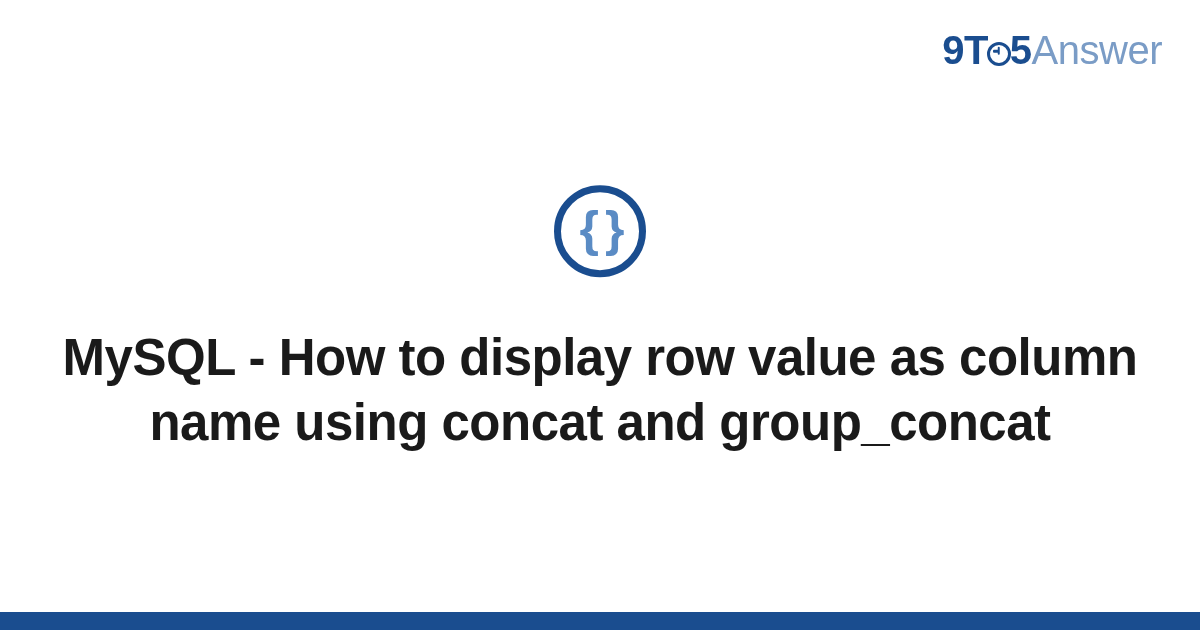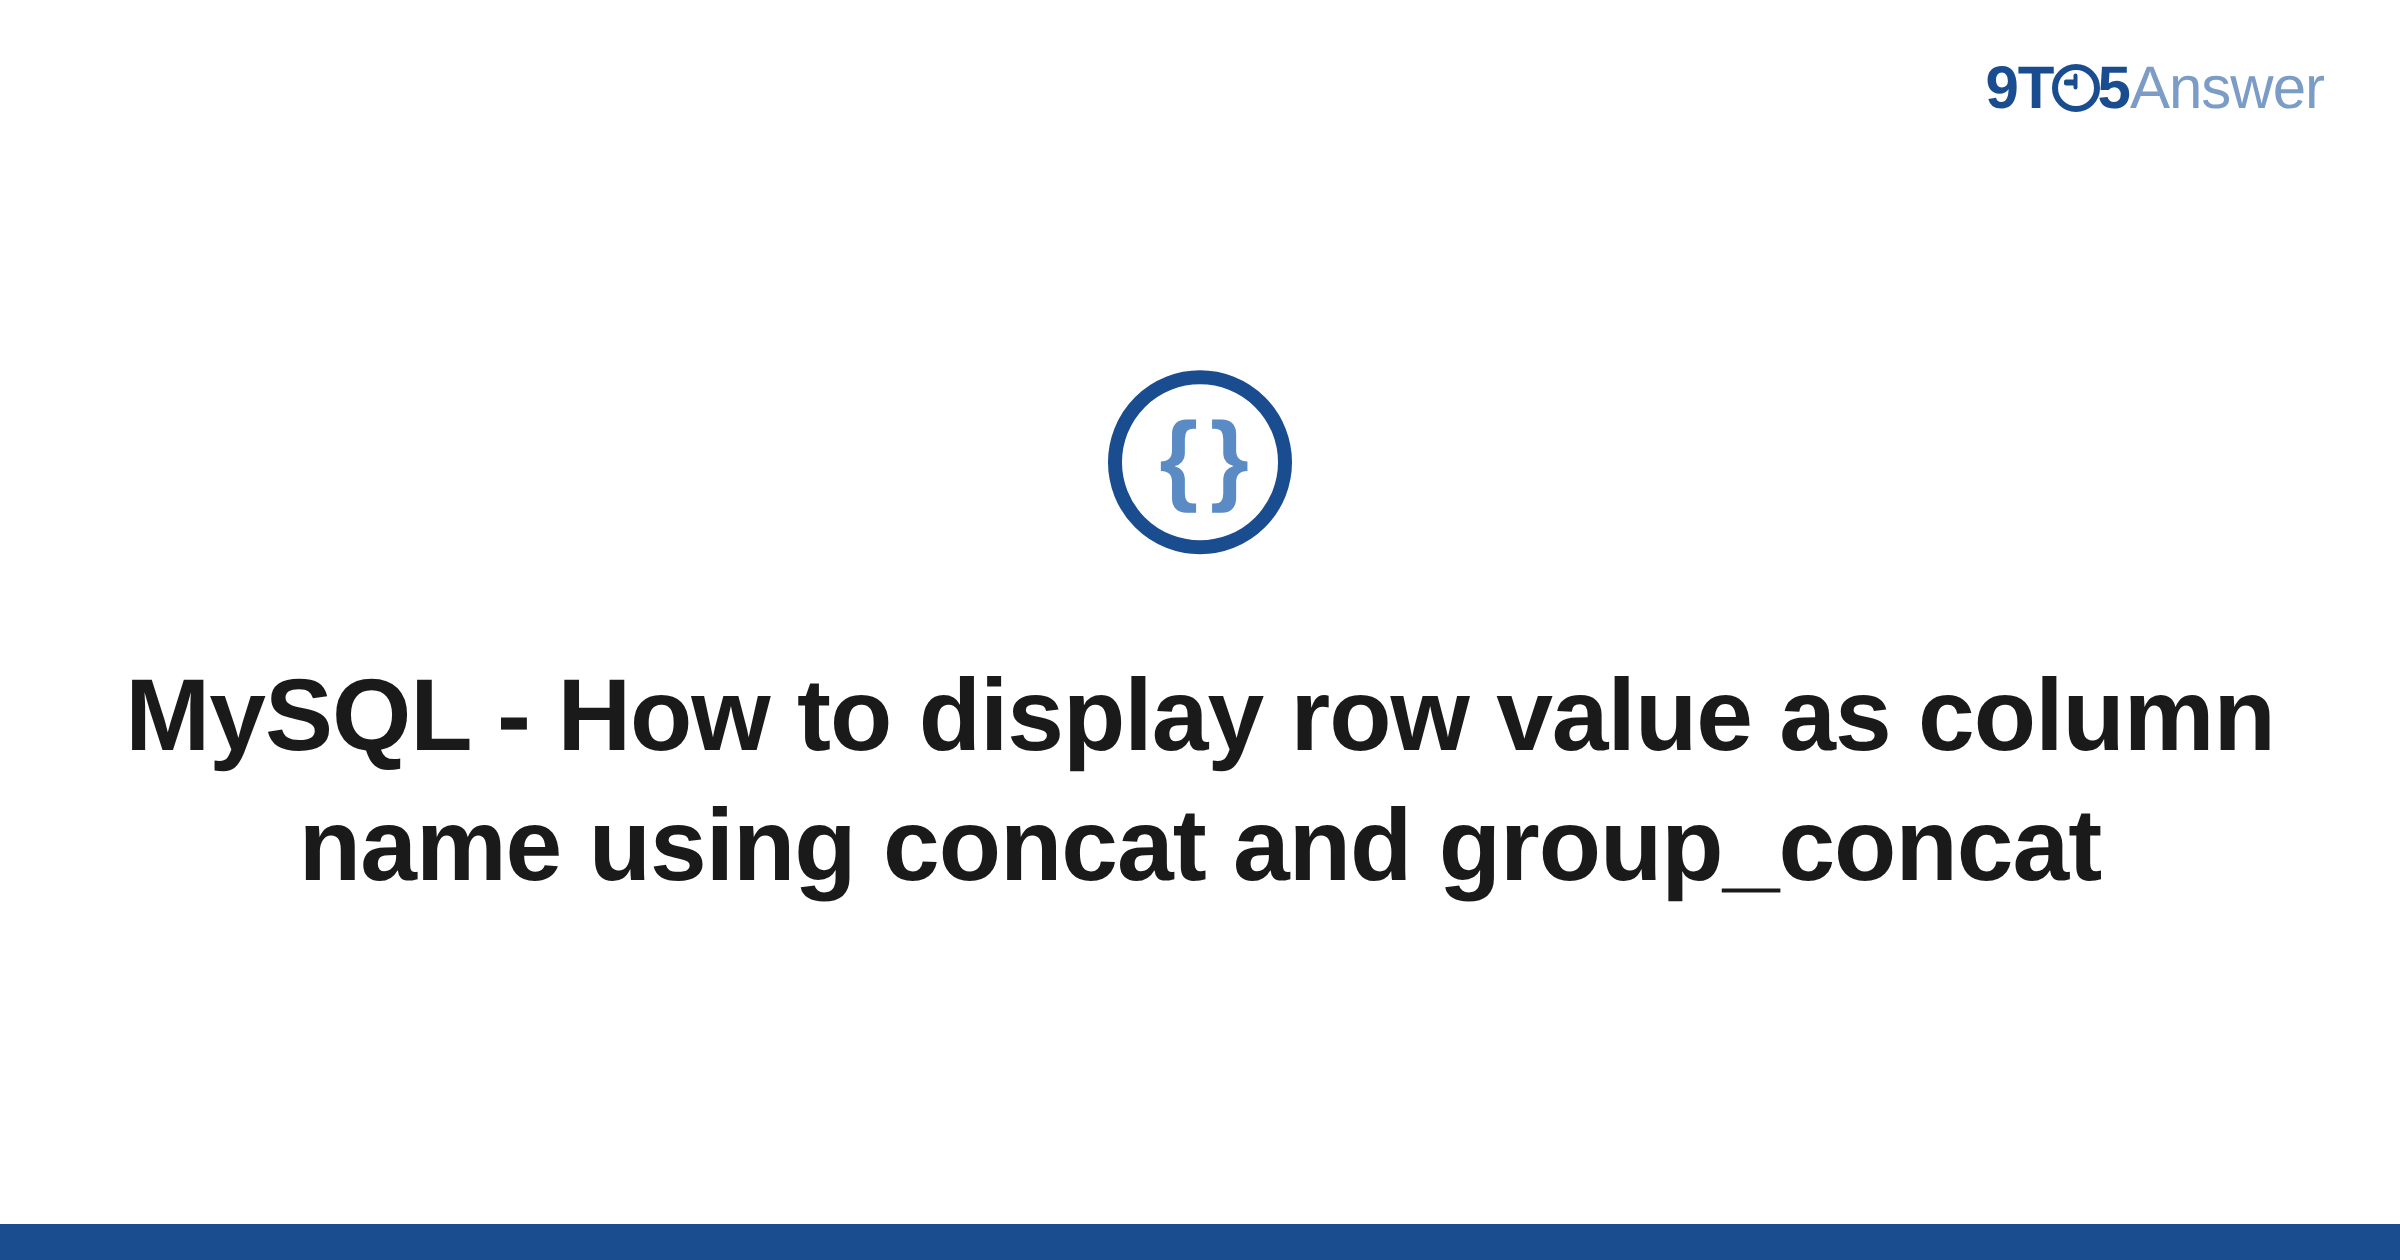--- a/index.html
+++ b/index.html
@@ -12,21 +12,21 @@
       height: 630px;
       background: #ffffff;
       font-family: -apple-system, BlinkMacSystemFont, "Segoe UI", Helvetica, Arial, sans-serif;
       position: relative;
       overflow: hidden;
     }
     .logo {
       position: absolute;
       top: 28px;
       right: 38px;
-      font-size: 30px;
+      font-size: 40px;
       font-weight: 600;
       letter-spacing: -0.5px;
     }
     .logo .nine-t {
       color: #1a4d8f;
     }
     .logo .clock {
       display: inline-block;
       width: 24px;
       height: 24px;

